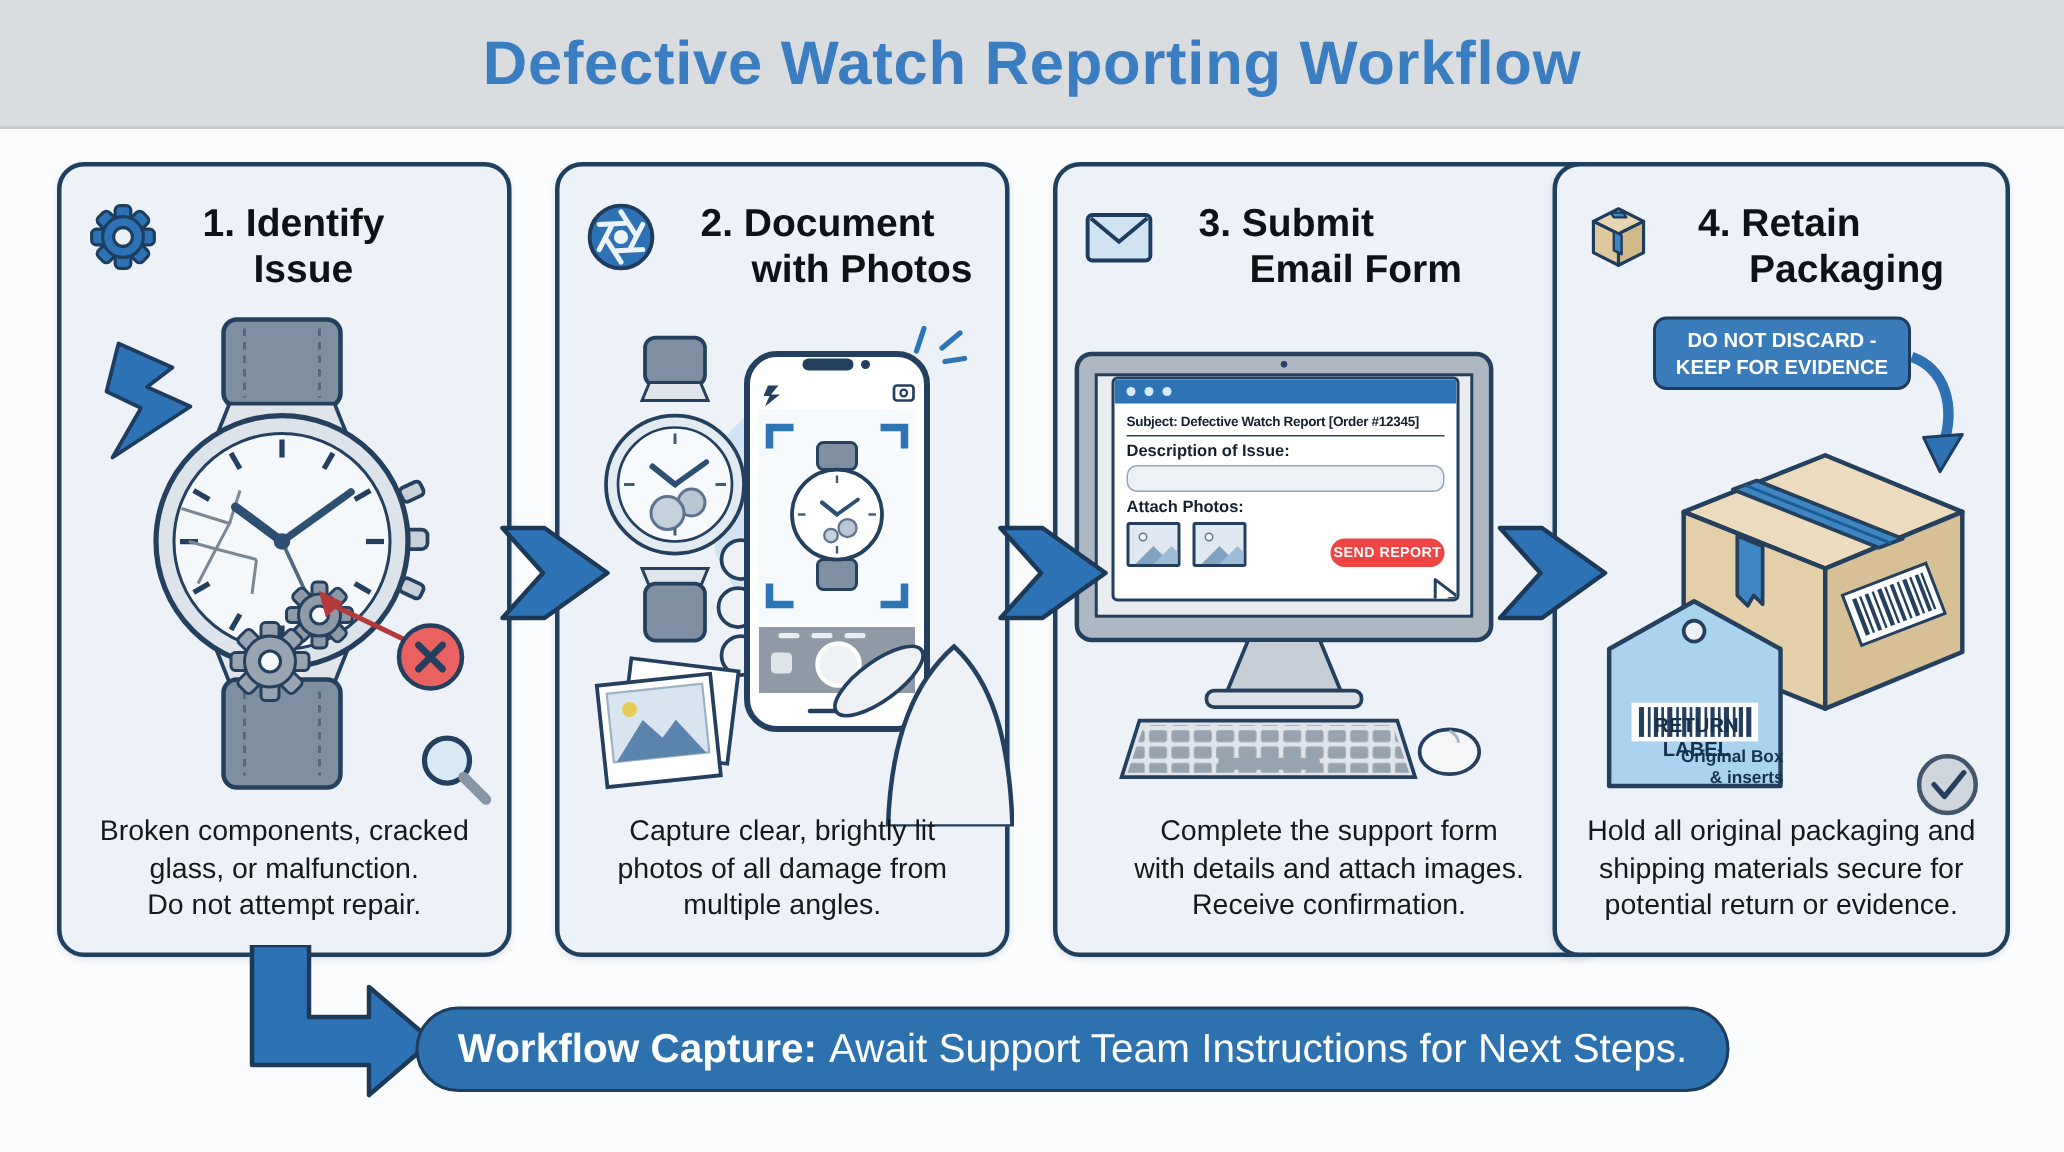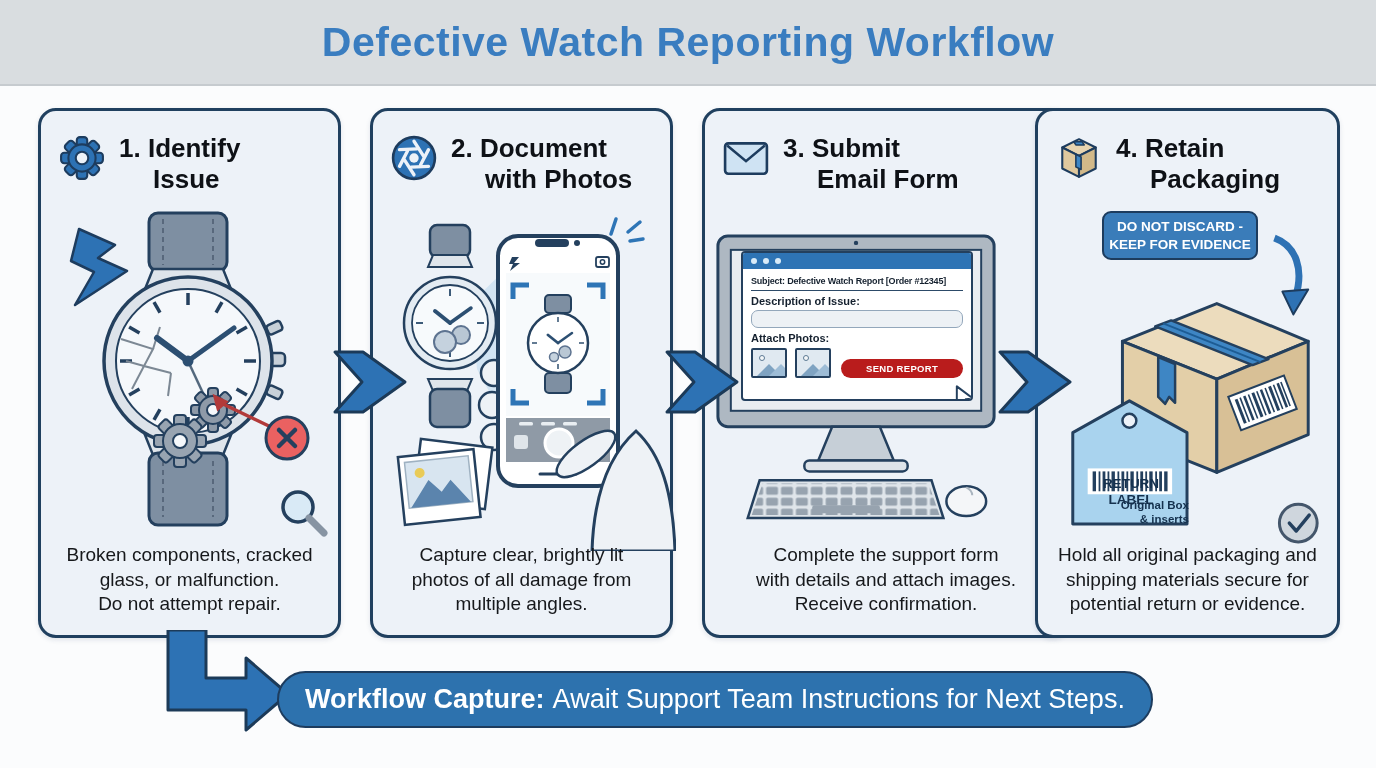--- a/index.html
+++ b/index.html
@@ -10,21 +10,21 @@
   
   .header-band { position:absolute; top:0; left:0; width:1376px; height:86px;
     background:#d9dde0; border-bottom:2px solid #c6cbcf;
     display:flex; align-items:center; justify-content:center;text-align:center; }
   .main-title { font-size:41px; font-weight:bold; color:#3a7dc0; letter-spacing:0.5px; }
 
   
   .panel { position:absolute; top:108px; height:530px; width:303px;
     background:#edf2f8; border:3px solid #20405f; border-radius:18px;
     box-shadow:0 2px 5px rgba(30,60,95,0.12); }
-  .panel-header { position:absolute; top:22px; left:18px; right:10px; display:flex; gap:14px; align-items:flex-start; }
+  .panel-header { position:absolute; top:22px; left:18px; right:10px; display:flex; gap:30px; align-items:flex-start; }
   .step-icon { flex:0 0 46px; width:46px; height:46px; margin-top:2px; }
   .step-title { font-size:26px; font-weight:bold; color:#0e1116; line-height:1.2;
     white-space:pre-line; padding-left:34px; text-indent:-34px; }
   .illu { position:absolute; left:0; top:100px; width:303px; height:340px; }
   .step-desc { position:absolute; bottom:18px; left:8px; right:8px; text-align:center;
     font-size:19px; color:#16181b; line-height:1.3; white-space:pre-line; }
 
   
   .flow-arrow { position:absolute; top:346px; width:84px; height:72px; }
 
@@ -38,26 +38,26 @@
     padding:3px 0 4px 0; border-bottom:1.5px solid #31517100; border-bottom:1.5px solid #2c4a68; }
   .field-label { font-size:11px; font-weight:bold; color:#14202e; margin-top:4px; }
   .desc-input { height:18px; margin-top:3px; background:#edf1f5; border:1.5px solid #93a7bb; border-radius:7px; }
   .attach-row { display:flex; align-items:flex-end; gap:8px; margin-top:4px; }
   .thumb { width:36px; height:30px; background:#e0e9f1; border:2px solid #24405e; border-radius:2px;
     position:relative; overflow:hidden; }
   .thumb .sun { position:absolute; left:6px; top:5px; width:6px; height:6px; border:1.5px solid #5d7档; border:1.5px solid #5d7a94; border-radius:50%; background:#f4f7f9; }
   .thumb .mtn { position:absolute; bottom:-2px; left:2px; width:0; height:0;
     border-left:14px solid transparent; border-right:14px solid transparent; border-bottom:14px solid #7fa3c2; }
   .thumb .mtn2 { left:14px; border-bottom-color:#9dbcd6; }
-  .send-btn { margin-left:auto; position:relative; background:#b91c1c; color:#ffffff;
-    font-size:9.5px; font-weight:bold; letter-spacing:0.3px; padding:4px 25px; border-radius:12px; border:none; }
+  .send-btn { margin-left:auto; position:relative; background:#ef4444; color:#ffffff;
+    font-size:9.5px; font-weight:bold; letter-spacing:0.3px; padding:4px 2px; border-radius:12px; border:none; }
   .cursor-svg { position:absolute; right:-6px; bottom:-10px; }
 
   
-  .warning-badge { position:absolute; left:64px; top:100px; width:156px;
+  .warning-badge { position:absolute; left:64px; top:100px; width:172px;
     background:#3a7cb9; border:2.5px solid #1d3c5e; border-radius:9px;
     color:#ffffff; font-size:13.5px; font-weight:bold; text-align:center;
     line-height:1.3; padding:5px 4px; white-space:pre-line; }
   .tag-title { position:absolute; left:35px; top:326px; width:116px; text-align:center;
     font-size:13.5px; font-weight:bold; color:#15314e; line-height:1.2; white-space:pre-line;margin-top:39px; }
   .tag-note { position:absolute; left:35px; top:388px; width:116px; text-align:right;
     font-size:11.5px; font-weight:bold; color:#15314e; line-height:1.2; white-space:pre-line; }
 
   
   .elbow-arrow { position:absolute; left:148px; top:630px; width:150px; height:110px; }

